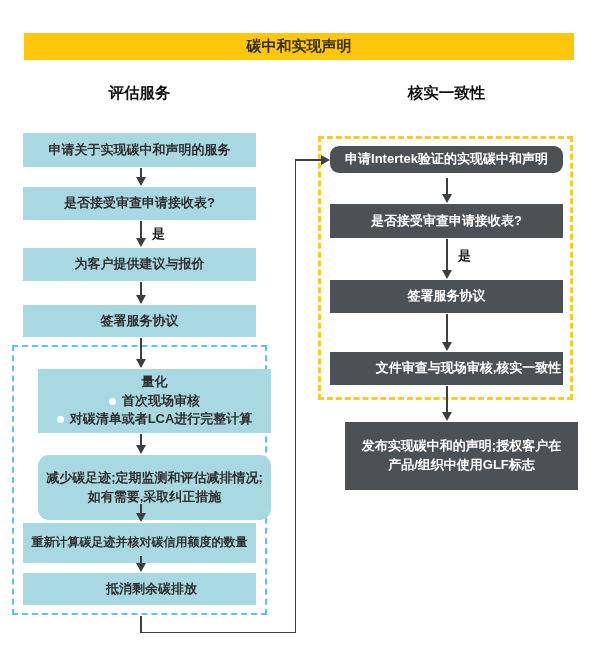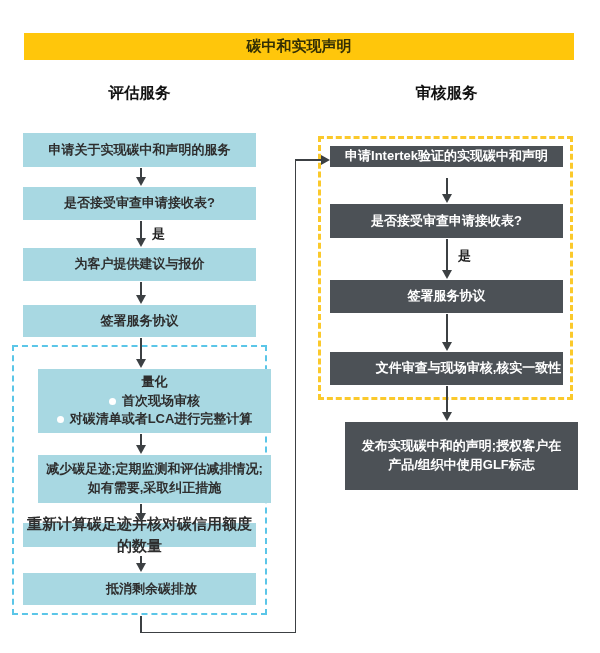--- a/index.html
+++ b/index.html
@@ -68,21 +68,21 @@
 </head>
 <body>
 
 <div class="canvas">
 
   <div class="title-bar">
     <span>碳中和实现声明</span>
   </div>
 
   <div class="col-header left">评估服务</div>
-  <div class="col-header right">审核服务</div>
+  <div class="col-header right">核实一致性</div>
 
   <div class="dash-box blue"></div>
   <div class="dash-box yellow"></div>
 
   <div class="lbox" style="top:133px;height:34px;">申请关于实现碳中和声明的服务</div>
   <div class="lbox" style="top:187px;height:33px;">是否接受审查申请接收表?</div>
   <div class="lbox" style="top:248px;height:33px;">为客户提供建议与报价</div>
   <div class="lbox" style="top:305px;height:32px;">签署服务协议</div>
 
   <div class="lbox col" style="top:369px;height:64px;">
@@ -90,26 +90,26 @@
     <div class="bullet-line">
       <span class="dot"></span>
       <span>首次现场审核</span>
     </div>
     <div class="bullet-line">
       <span class="dot"></span>
       <span>对碳清单或者LCA进行完整计算</span>
     </div>
   </div>
 
-  <div class="lbox col" style="top:455px;height:48px;">
+  <div class="lbox col" style="top:455px;height:65px;border-radius:11px;">
     <div>减少碳足迹;定期监测和评估减排情况;</div>
     <div>如有需要,采取纠正措施</div>
   </div>
 
-  <div class="lbox" style="top:523px;height:24px;font-size:15px;">重新计算碳足迹并核对碳信用额度的数量</div>
+  <div class="lbox" style="top:523px;height:40px;font-size:12px;">重新计算碳足迹并核对碳信用额度的数量</div>
   <div class="lbox" style="top:573px;height:32px;padding-left:24px;">抵消剩余碳排放</div>
 
   <div class="arr" style="left:135px;top:168px;height:18px;">
       <i class="stem"></i>
       <i class="head"></i>
     </div>
   <div class="arr" style="left:135px;top:221px;height:26px;">
       <i class="stem"></i>
       <i class="head"></i>
     </div>
@@ -128,21 +128,21 @@
   <div class="arr" style="left:135px;top:504px;height:18px;">
       <i class="stem"></i>
       <i class="head"></i>
     </div>
   <div class="arr" style="left:135px;top:556px;height:16px;">
       <i class="stem"></i>
       <i class="head"></i>
     </div>
   <div class="yes-label" style="left:152px;top:225px;">是</div>
 
-  <div class="rbox" style="top:146px;height:21px;">申请Intertek验证的实现碳中和声明</div>
+  <div class="rbox" style="top:146px;height:27px;border-radius:9px;">申请Intertek验证的实现碳中和声明</div>
   <div class="rbox" style="top:204px;height:34px;">是否接受审查申请接收表?</div>
   <div class="rbox" style="top:280px;height:33px;">签署服务协议</div>
   <div class="rbox" style="top:352px;height:33px;padding-left:44px;">文件审查与现场审核,核实一致性</div>
 
   <div class="rbox col" style="top:422px;height:68px;">
     <div>发布实现碳中和的声明;授权客户在</div>
     <div>产品/组织中使用GLF标志</div>
   </div>
 
   <div class="arr" style="left:441px;top:178px;height:25px;">

